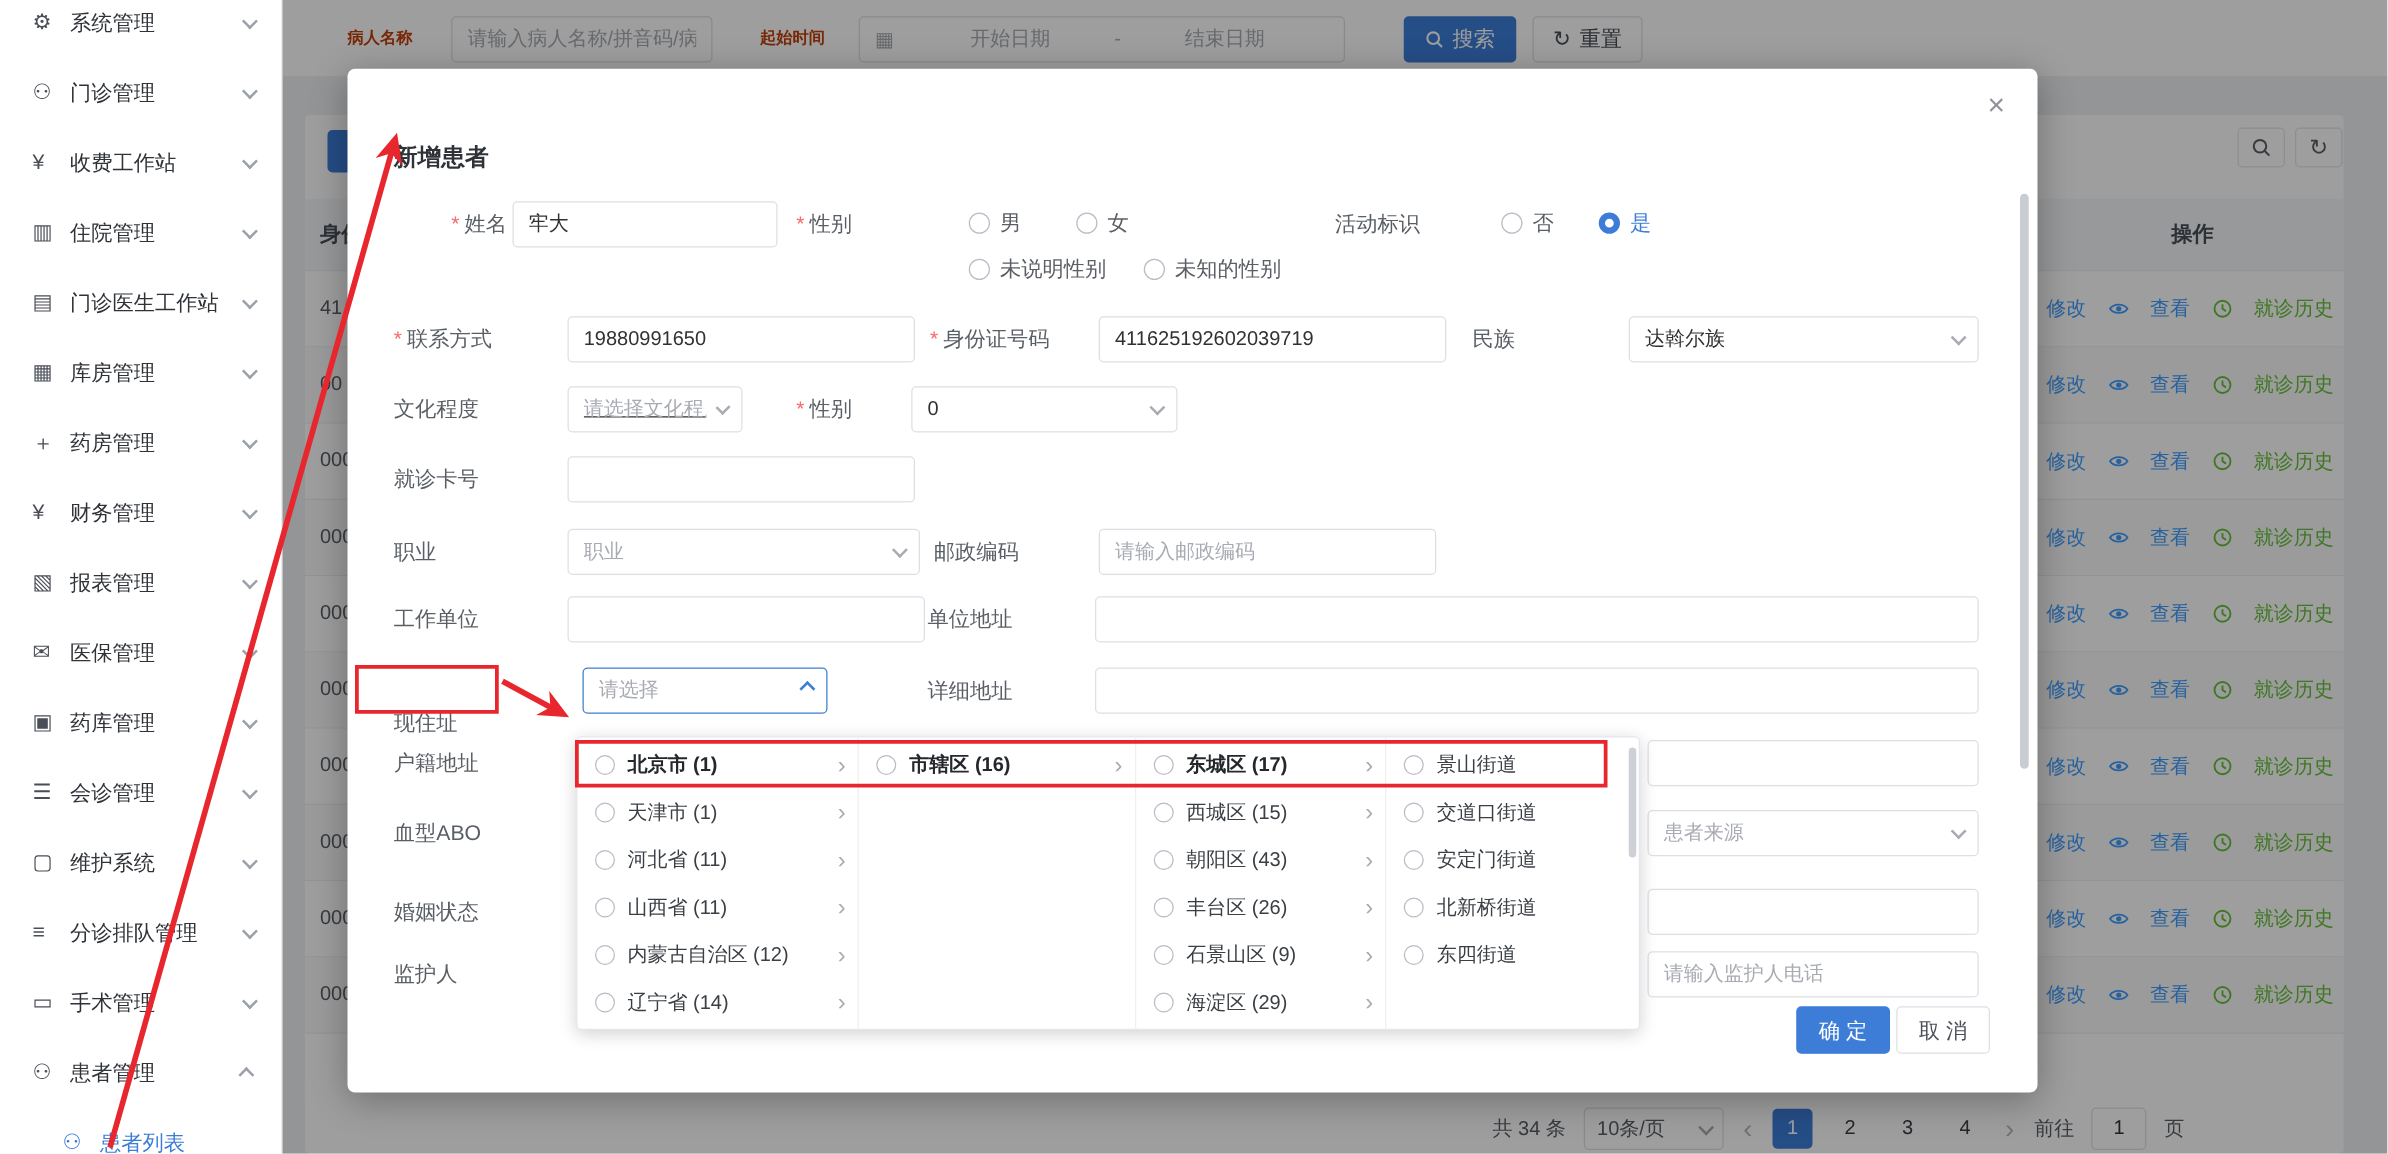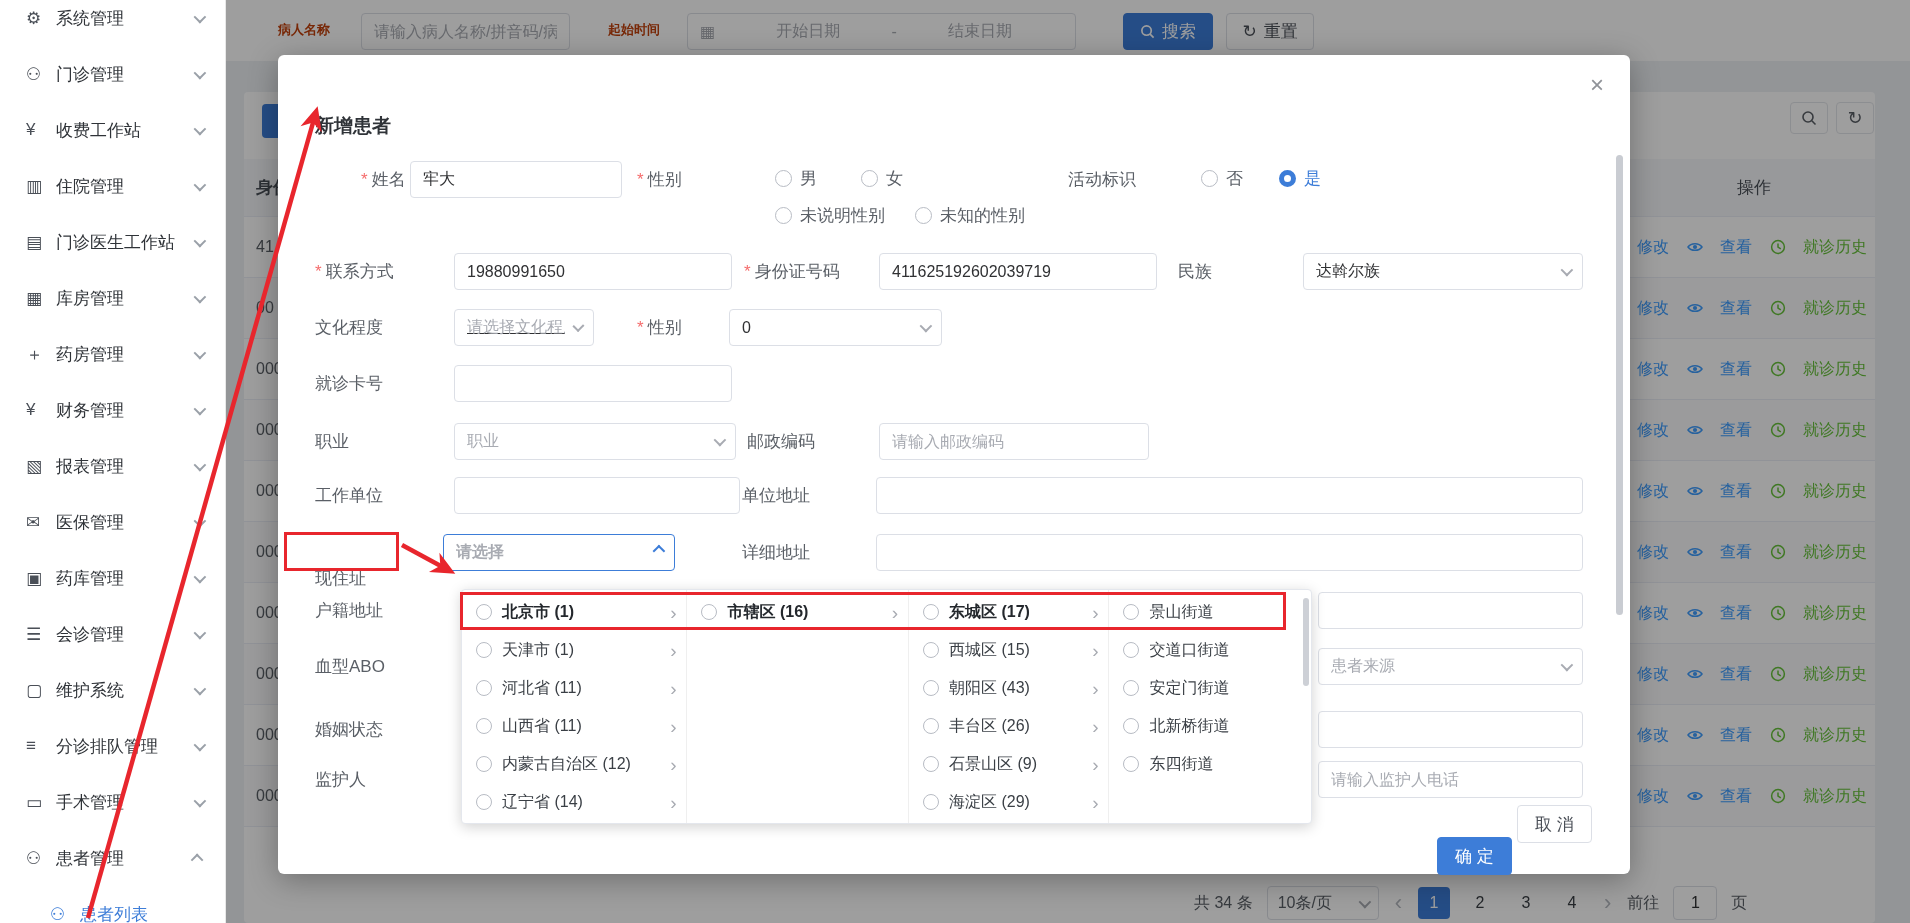--- a/index.html
+++ b/index.html
@@ -29,21 +29,21 @@
   .date-range .dr-part { flex:1; text-align:center; }
   .btn { height:37px; border-radius:4px; font-size:17px; display:inline-flex; align-items:center; justify-content:center; cursor:pointer; border:1px solid #dcdfe6; background:#fff; color:#4a4f57; }
   .btn-search { position:absolute; left:897px; top:13px; width:90px; background:#3d7dd8; border-color:#3d7dd8; color:#fff; gap:7px; }
   .btn-reset  { position:absolute; left:1000px; top:13px; width:88px; gap:7px; }
 
   
   .card { position:absolute; left:244px; top:92px; width:1631px; height:831px; background:#fff; border-radius:4px; z-index:1; }
   .add-frag { position:absolute; left:18px; top:12px; width:44px; height:34px; background:#3d7dd8; border-radius:4px; }
   .tool-btn { position:absolute; top:10px; width:38px; height:32px; border:1px solid #e2e5ea; border-radius:4px; display:flex; align-items:center; justify-content:center; color:#5a5f66; cursor:pointer; background:#fff; }
   .t-header { position:absolute; left:0; top:67px; width:100%; height:58px; background:#f5f7fa; border-bottom:1px solid #ebeef5; }
-  .th-op { position:absolute; left:1440px; width:140px; text-align:center; top:17px; font-size:17px; font-weight:400; color:#4a4f57; }
+  .th-op { position:absolute; left:1440px; width:140px; text-align:center; top:17px; font-size:17px; font-weight:700; color:#4a4f57; }
   .th-id { position:absolute; left:12px; top:17px; width:24px; overflow:hidden; white-space:nowrap; font-size:17px; font-weight:700; color:#4a4f57; }
   .t-body { position:absolute; left:0; top:125px; width:100%; }
   .t-row { position:relative; height:61px; border-bottom:1px solid #ebeef5; background:#fff; display:flex; align-items:center; }
   .t-row:nth-child(even) { background:#fafbfc; }
   .t-id { position:absolute; left:12px; width:24px; overflow:hidden; white-space:nowrap; font-size:16px; color:#5a5f66; }
   .t-actions { position:absolute; right:8px; display:flex; align-items:center; gap:18px; }
   .a-link { display:inline-flex; align-items:center; gap:17px; font-size:16px; color:#409eff; cursor:pointer; text-decoration:none; }
   .a-link.green { color:#67c23a; }
   .ai { width:16px; height:16px; }
 
@@ -607,21 +607,21 @@
       </div>
     <span class="m-label" style="left:469px; top:375px;">邮政编码</span>
     <input class="m-input" style="left: 601px; top: 368px; width: 270px;" placeholder="请输入邮政编码">
 
     <span class="m-label" style="left:37px; top:429px;">工作单位</span>
     <input class="m-input" style="left: 176px; top: 422px; width: 286px;">
     <span class="m-label" style="left:464px; top:429px;">单位地址</span>
     <input class="m-input" style="left: 598px; top: 422px; width: 707px;">
 
     <span class="m-label" style="left:37px; top:512px;">现住址</span>
-    <div class="m-select ph focused" style="left:165px; top:479px; width:232px;font-weight:bold;">
+    <div class="m-select ph focused" style="left:188px; top:479px; width:196px;">
         <span class="sel-text">请选择</span>
         <span class="chev up"></span>
       </div>
     <span class="m-label" style="left:464px; top:486px;">详细地址</span>
     <input class="m-input" style="left: 598px; top: 479px; width: 707px;">
 
     <span class="m-label" style="left:37px; top:544px;">户籍地址</span>
     <input class="m-input" style="left: 1040px; top: 537px; width: 265px;">
 
     <span class="m-label" style="left:37px; top:600px;">血型ABO</span>
@@ -629,21 +629,21 @@
         <span class="sel-text">患者来源</span>
         <span class="chev"></span>
       </div>
 
     <span class="m-label" style="left:37px; top:663px;">婚姻状态</span>
     <input class="m-input" style="left: 1040px; top: 656px; width: 265px;">
 
     <span class="m-label" style="left:37px; top:713px;">监护人</span>
     <input class="m-input" style="left: 1040px; top: 706px; width: 265px;" placeholder="请输入监护人电话">
 
-    <div class="btn-primary" style="left:1159px; top:782px;">确 定</div>
+    <div class="btn-primary" style="left:1159px; top:750px;">确 定</div>
     <div class="btn-plain" style="left:1239px; top:750px;">取 消</div>
   </div>
 
   <div class="cascader">
     <div class="cas-col c1">
 
         <div class="cas-item">
           <span class="rad s"></span>
           <span class="cas-label active">北京市 (1)</span>
           <span class="cas-arrow">›</span>

